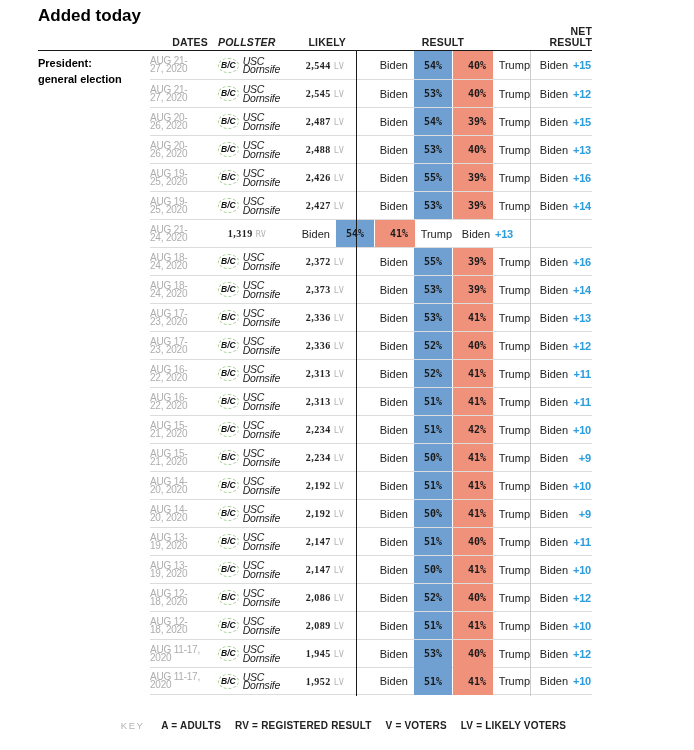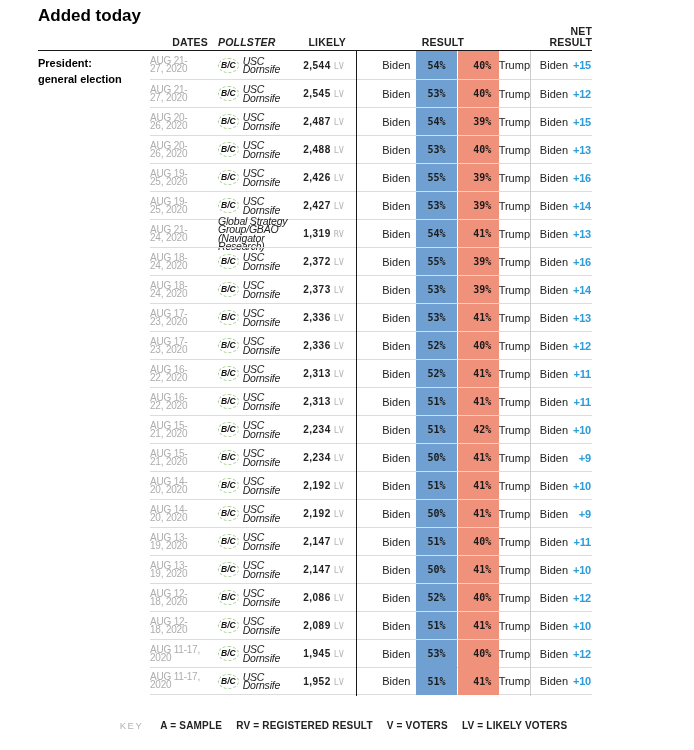--- a/index.html
+++ b/index.html
@@ -101,21 +101,21 @@
     white-space: pre-line;
     letter-spacing: -0.2px;
   }
   .c-sample.cell {
     display: flex;
     justify-content: flex-end;
     align-items: baseline;
     padding-right: 12px;
   }
   .snum {
-    font-family: Liberation Sans, sans-serif;
+    font-family: Liberation Serif, serif;
     font-size: 10px;
     font-weight: bold;
     letter-spacing: 0.5px;
     color: #222;
   }
   .stype {
     font-family: "DejaVu Sans Mono", monospace;
     font-size: 8.5px;
     color: #b5b5b5;
     margin-left: 3px;
@@ -134,21 +134,21 @@
     display: flex;
     align-items: center;
     justify-content: center;
     font-family: "DejaVu Sans Mono", monospace;
     font-size: 10px;
     font-weight: bold;
     color: #1a1a1a;
   }
   .dem-pct { background: var(--dem_cell, #6fa0d1); margin-right: 1px; }
   .rep-pct { background: var(--rep_cell, #f0917b); padding-left: 8px; }
-  .rep-name { font-size: 11px; color: #222; }
+  .rep-name { padding-left: 6px; font-size: 11px; color: #222; }
   .c-net.cell {
     display: flex;
     justify-content: flex-end;
     align-items: center;
     padding-right: 1px;
   }
   .net-leader { font-size: 11px; color: #222; }
   .net-val {
     min-width: 23px;
     text-align: right;
@@ -365,27 +365,20 @@
         <span class="net-val">+14</span>
       </div>
     </div>
   </div>
 
   <div class="row">
     <div class="c-labelspace"></div>
     <div class="row-inner">
       <div class="cell c-dates">AUG 21-
 24, 2020</div>
-      <div class="cell c-pollster">
-
-        <span class="pname">Global Strategy
-Group/GBAO
-(Navigator
-Research)</span>
-      </div>
       <div class="cell c-sample">
         <span class="snum">1,319</span>
         <span class="stype">RV</span>
       </div>
       <div class="cell c-result">
         <span class="dem-name">Biden</span>
         <span class="pct dem-pct">54%</span>
         <span class="pct rep-pct">41%</span>
         <span class="rep-name">Trump</span>
       </div>
@@ -827,15 +820,15 @@
       </div>
     </div>
   </div>
 </div>
 
     <div class="vline vline-black"></div>
     <div class="vline vline-gray"></div>
   </div>
 
   <div class="footer">
-    <span class="key-label">KEY</span><span class="key-item">A = SAMPLE</span><span class="key-item">RV = REGISTERED RESULT</span><span class="key-item">V = VOTERS</span><span class="key-item">LV = LIKELY VOTERS</span>
+    <span class="key-label">KEY</span><span class="key-item">A = ADULTS</span><span class="key-item">RV = REGISTERED RESULT</span><span class="key-item">V = VOTERS</span><span class="key-item">LV = LIKELY VOTERS</span>
   </div>
 </div>
 
 </body></html>

